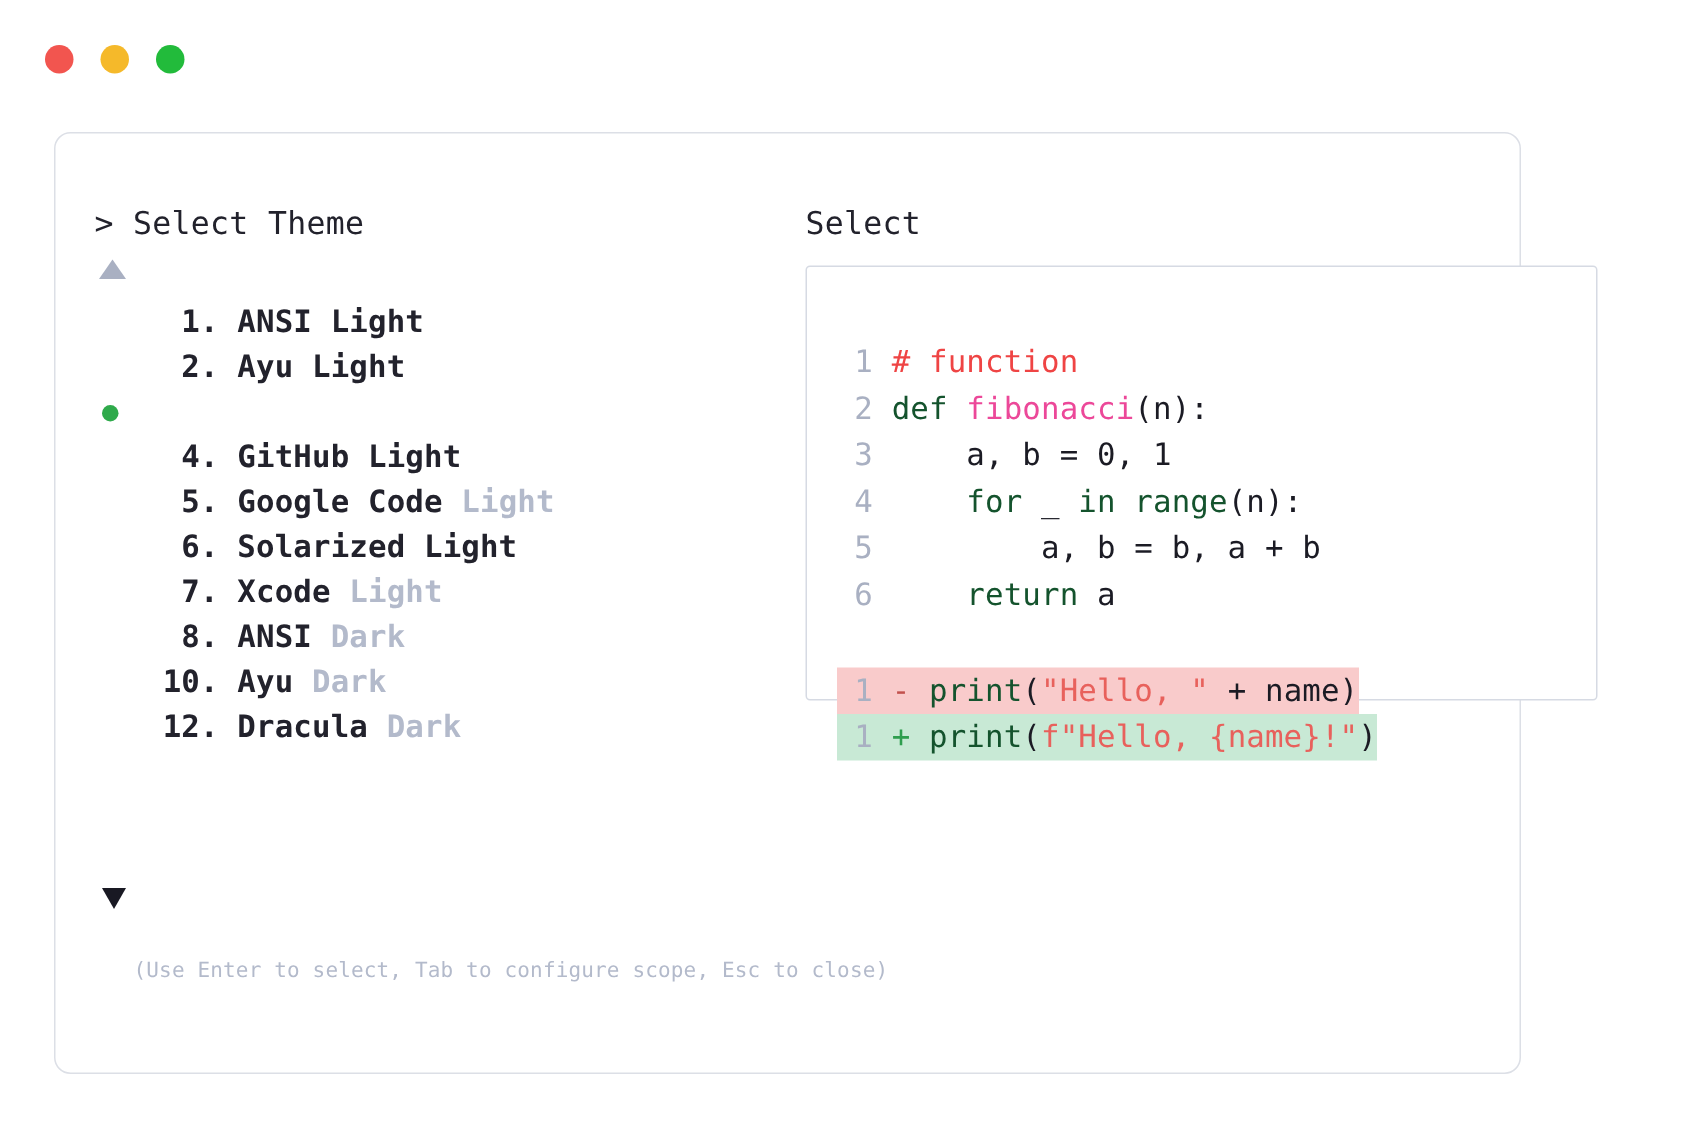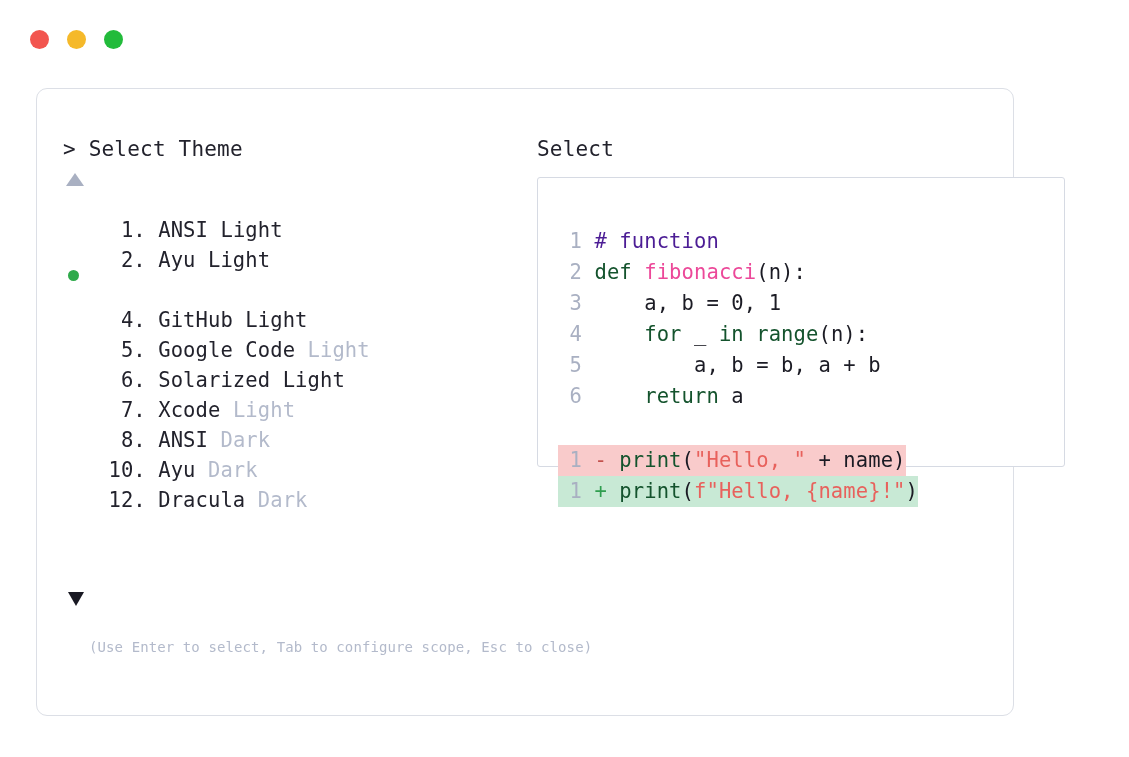--- a/index.html
+++ b/index.html
@@ -115,21 +115,22 @@
     left: 5px;
     top: 11px;
     width: 11px;
     height: 11px;
     border-radius: 50%;
     background: #2faa4b;
   }
   .row-text {
     position: absolute;
     left: 33px;
-    top: 16px;
+    top: 0;
+    font-weight: bold;
   }
   .row-index { color: inherit; }
   .row-name  { color: inherit; }
   .row-variant-dim { color: #b3bacb; }
   .theme-row.is-selected,
   .theme-row.is-selected .row-variant-dim { color: #3aab54; }
 
   
   #footer-hint {
     position: absolute;
@@ -164,21 +165,21 @@
     letter-spacing: 0.1px;
   }
   .code-line { height: 31px; white-space: pre; }
   .ln {
     display: inline-block;
     width: 24px;
     text-align: right;
     color: #a9b0c2;
   }
   .tok-default { color: #1b1b24; }
-  .tok-comment { color: #4c1d95; }
+  .tok-comment { color: #ef4444; }
   .tok-keyword { color: #14532d; }
   .tok-func    { color: #ec4899; }
   .tok-string  { color: #e8615c; }
 
   
   #diff-block {
     position: absolute;
     left: 20px;
     top: 267px;
     font-size: 20.5px;

